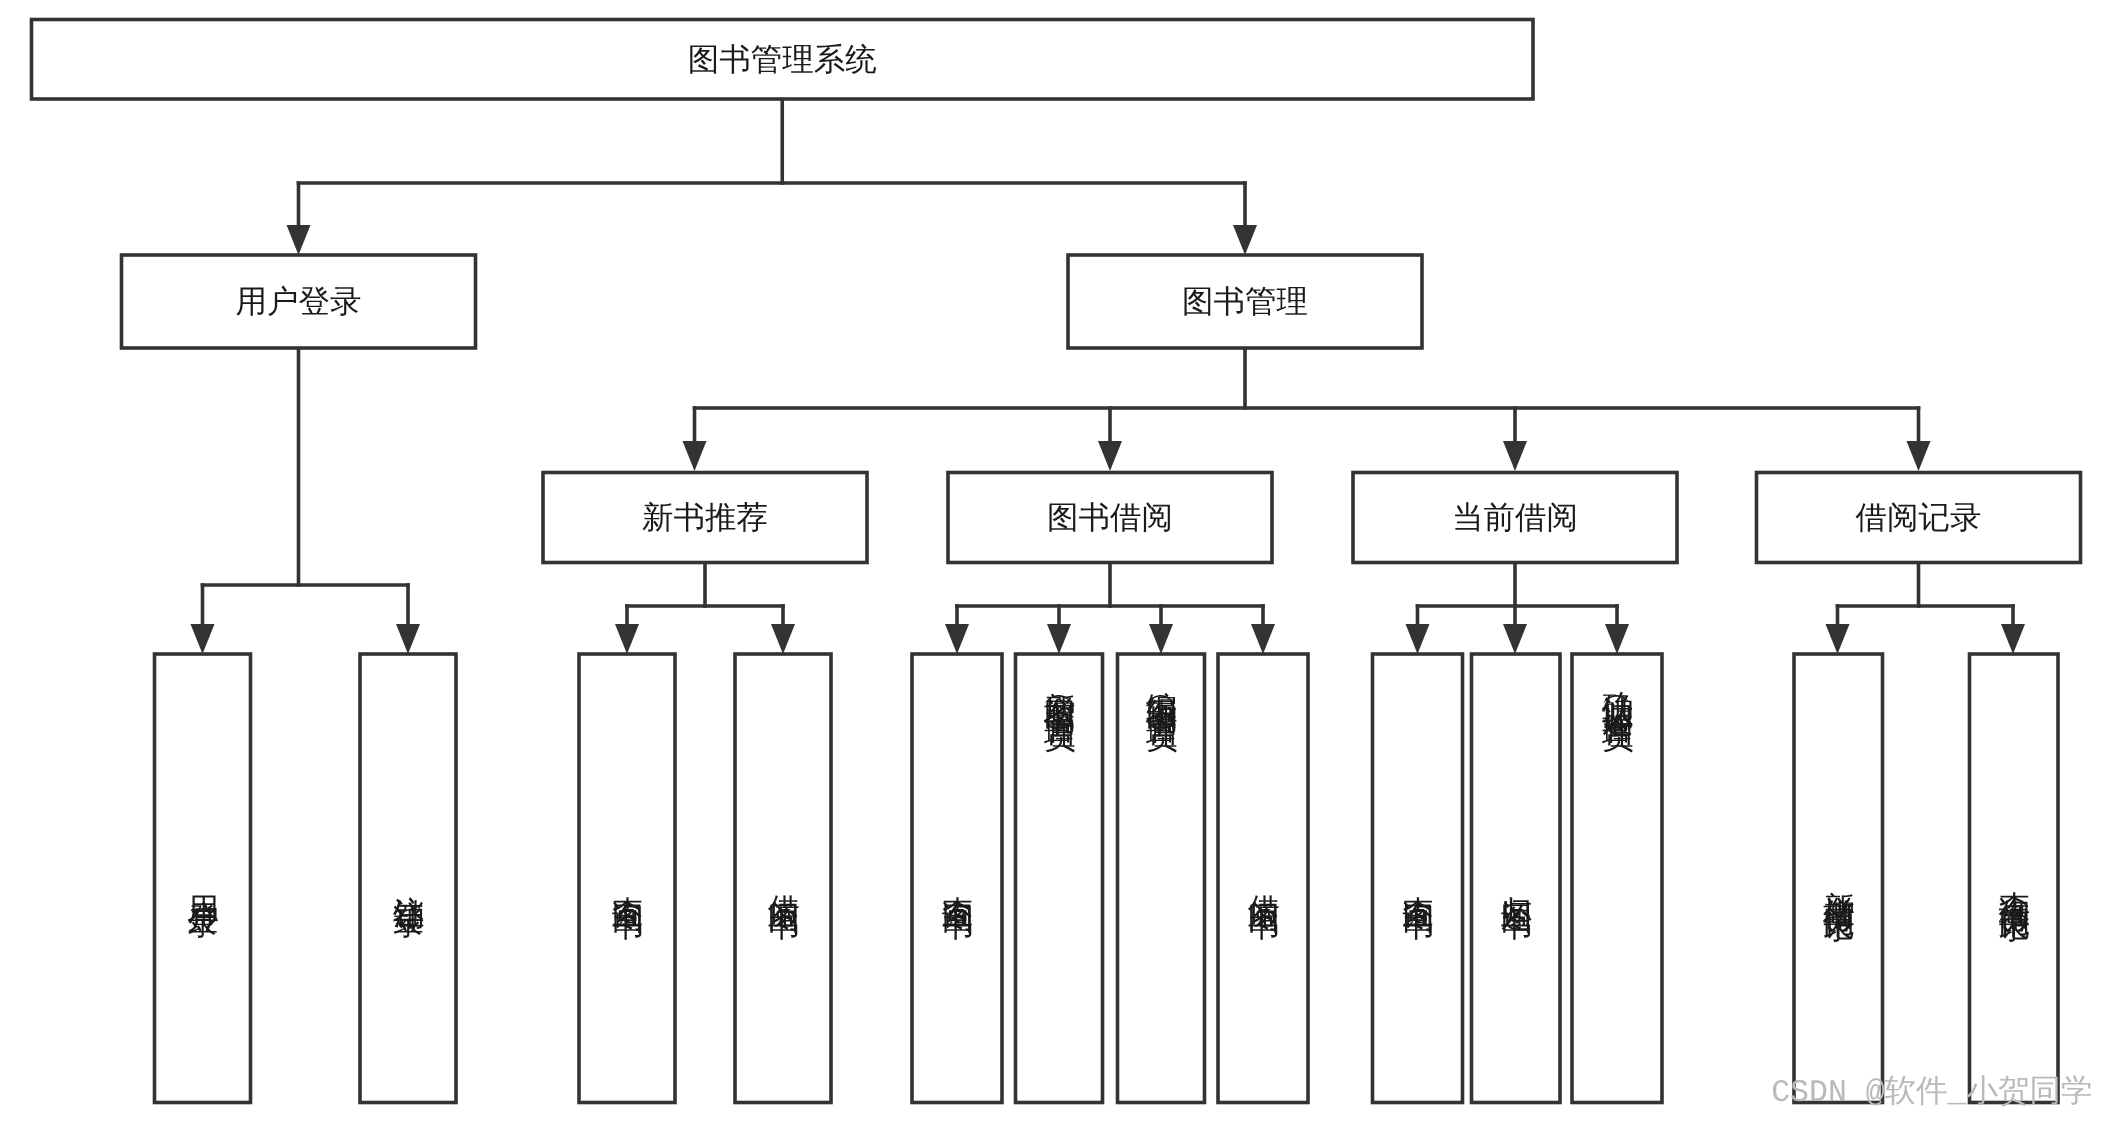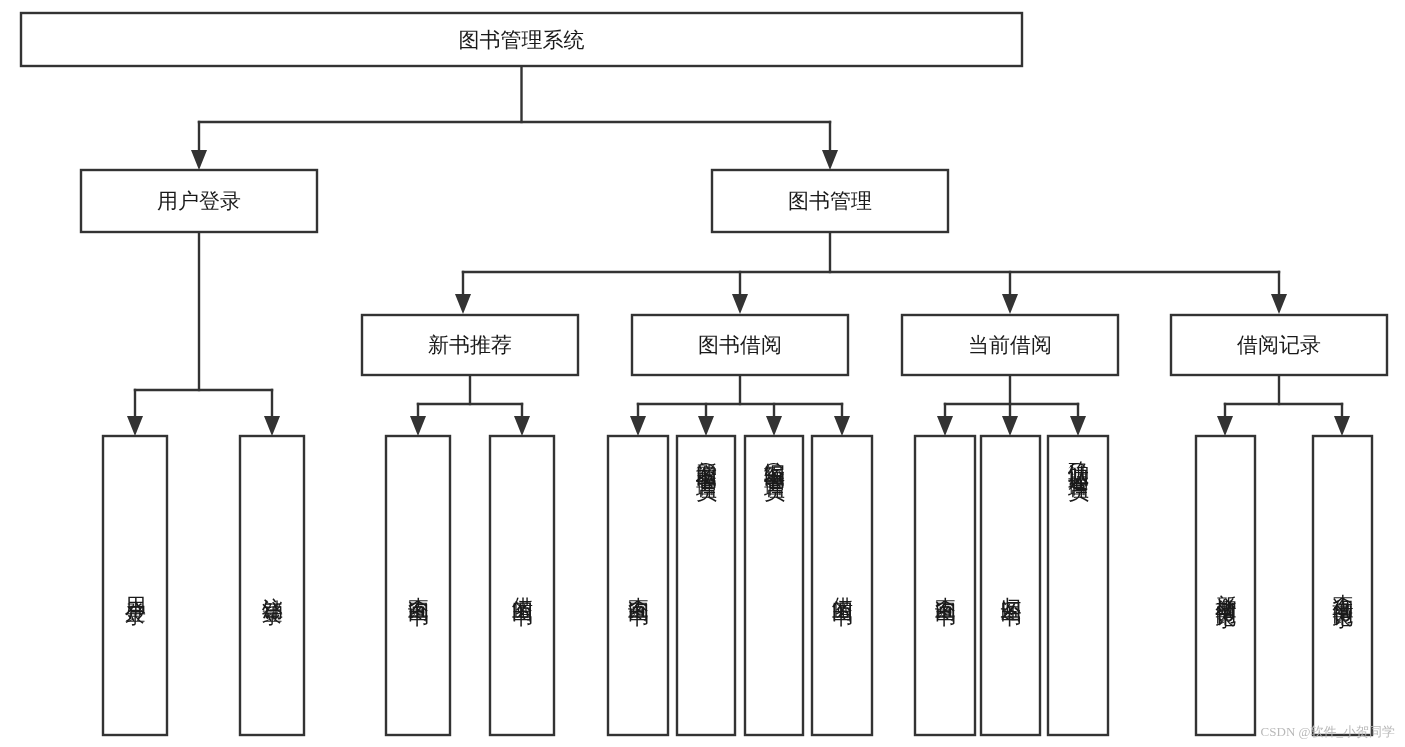--- a/index.html
+++ b/index.html
@@ -60,22 +60,22 @@
     display: flex;
     align-items: center;
     justify-content: center;
     white-space: nowrap;
     pointer-events: none;
   }
   .watermark {
     position: absolute;
     right: 10px;
     bottom: 6px;
-    font-family: Liberation Serif, serif;
-    font-size: 13px;
+    font-family: Liberation Mono, monospace;
+    font-size: 21px;
     color: #b9b9b9;
     white-space: nowrap;
   }
 </style>
 </head>
 <body>
 
 <div id="diagram-root">
 
   <svg id="flow-svg" viewBox="0 0 1405 747">

